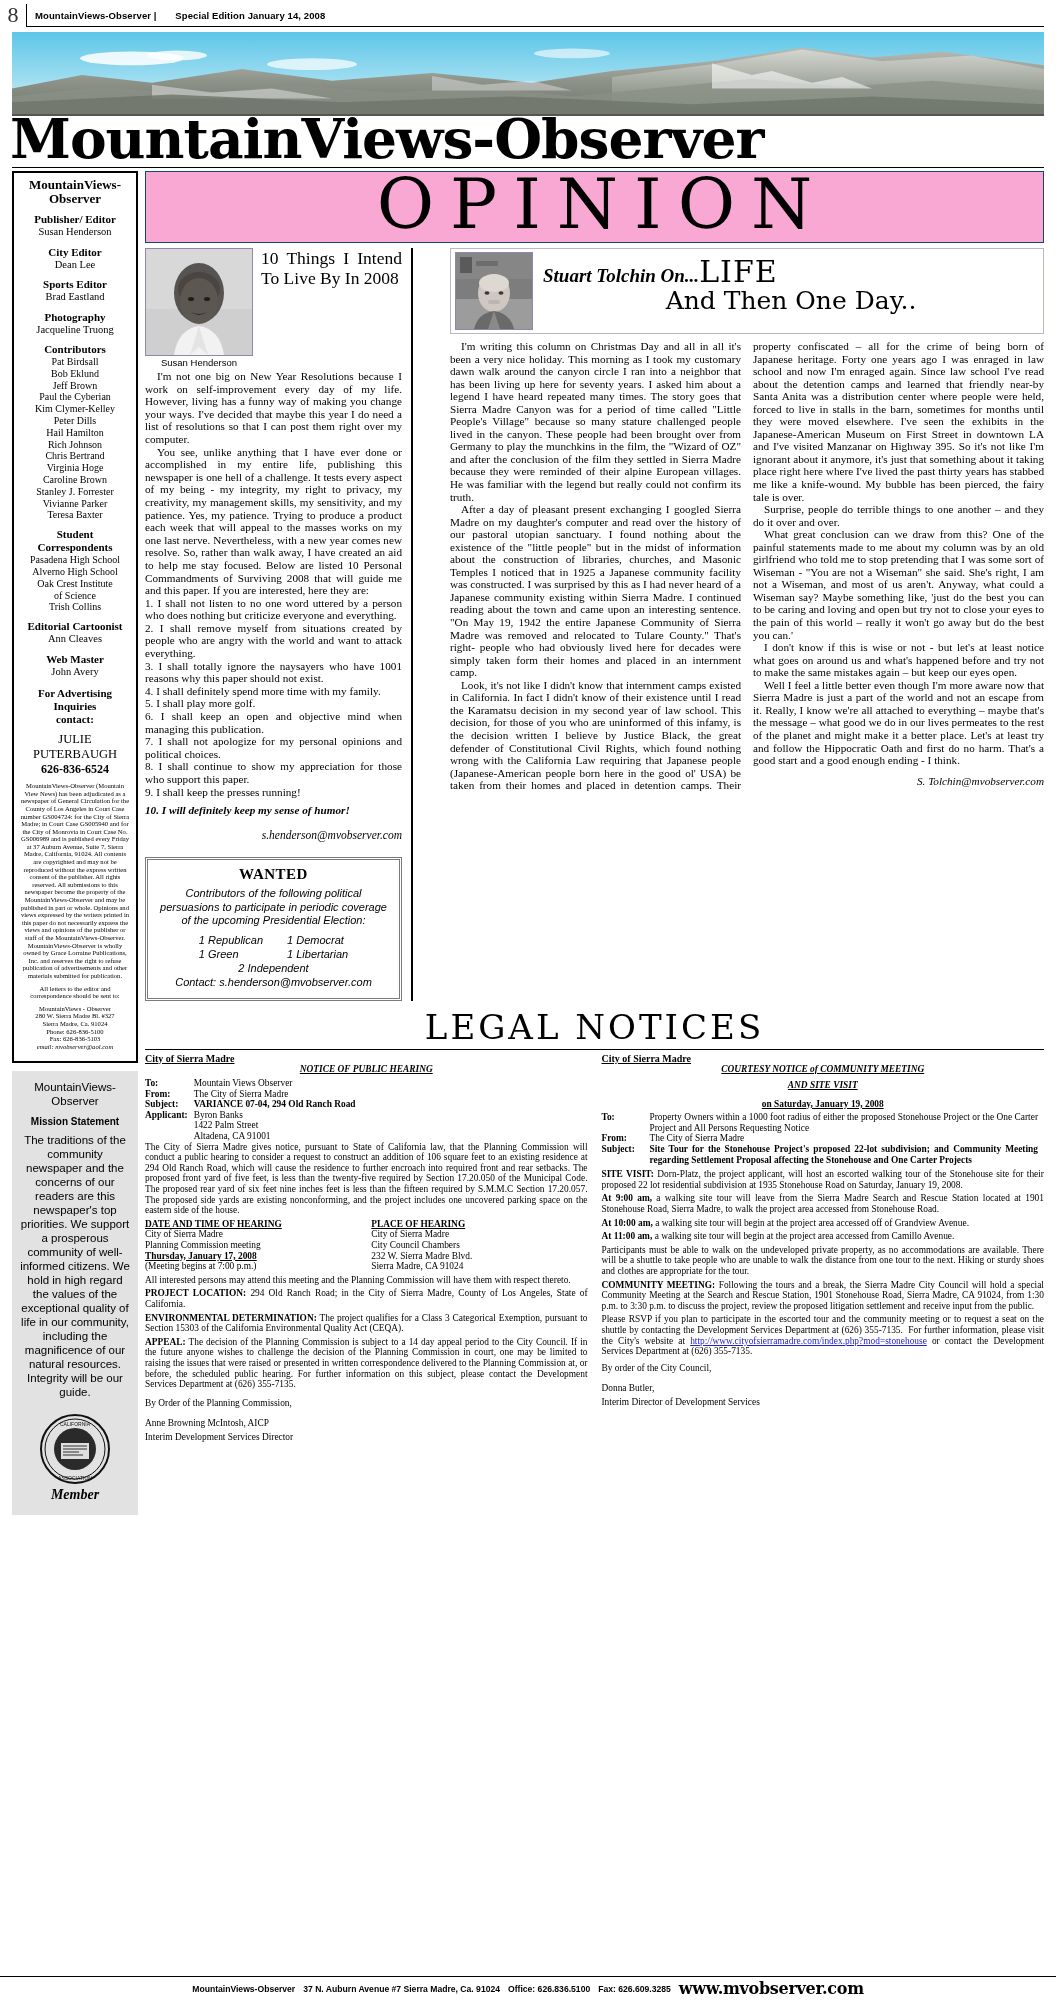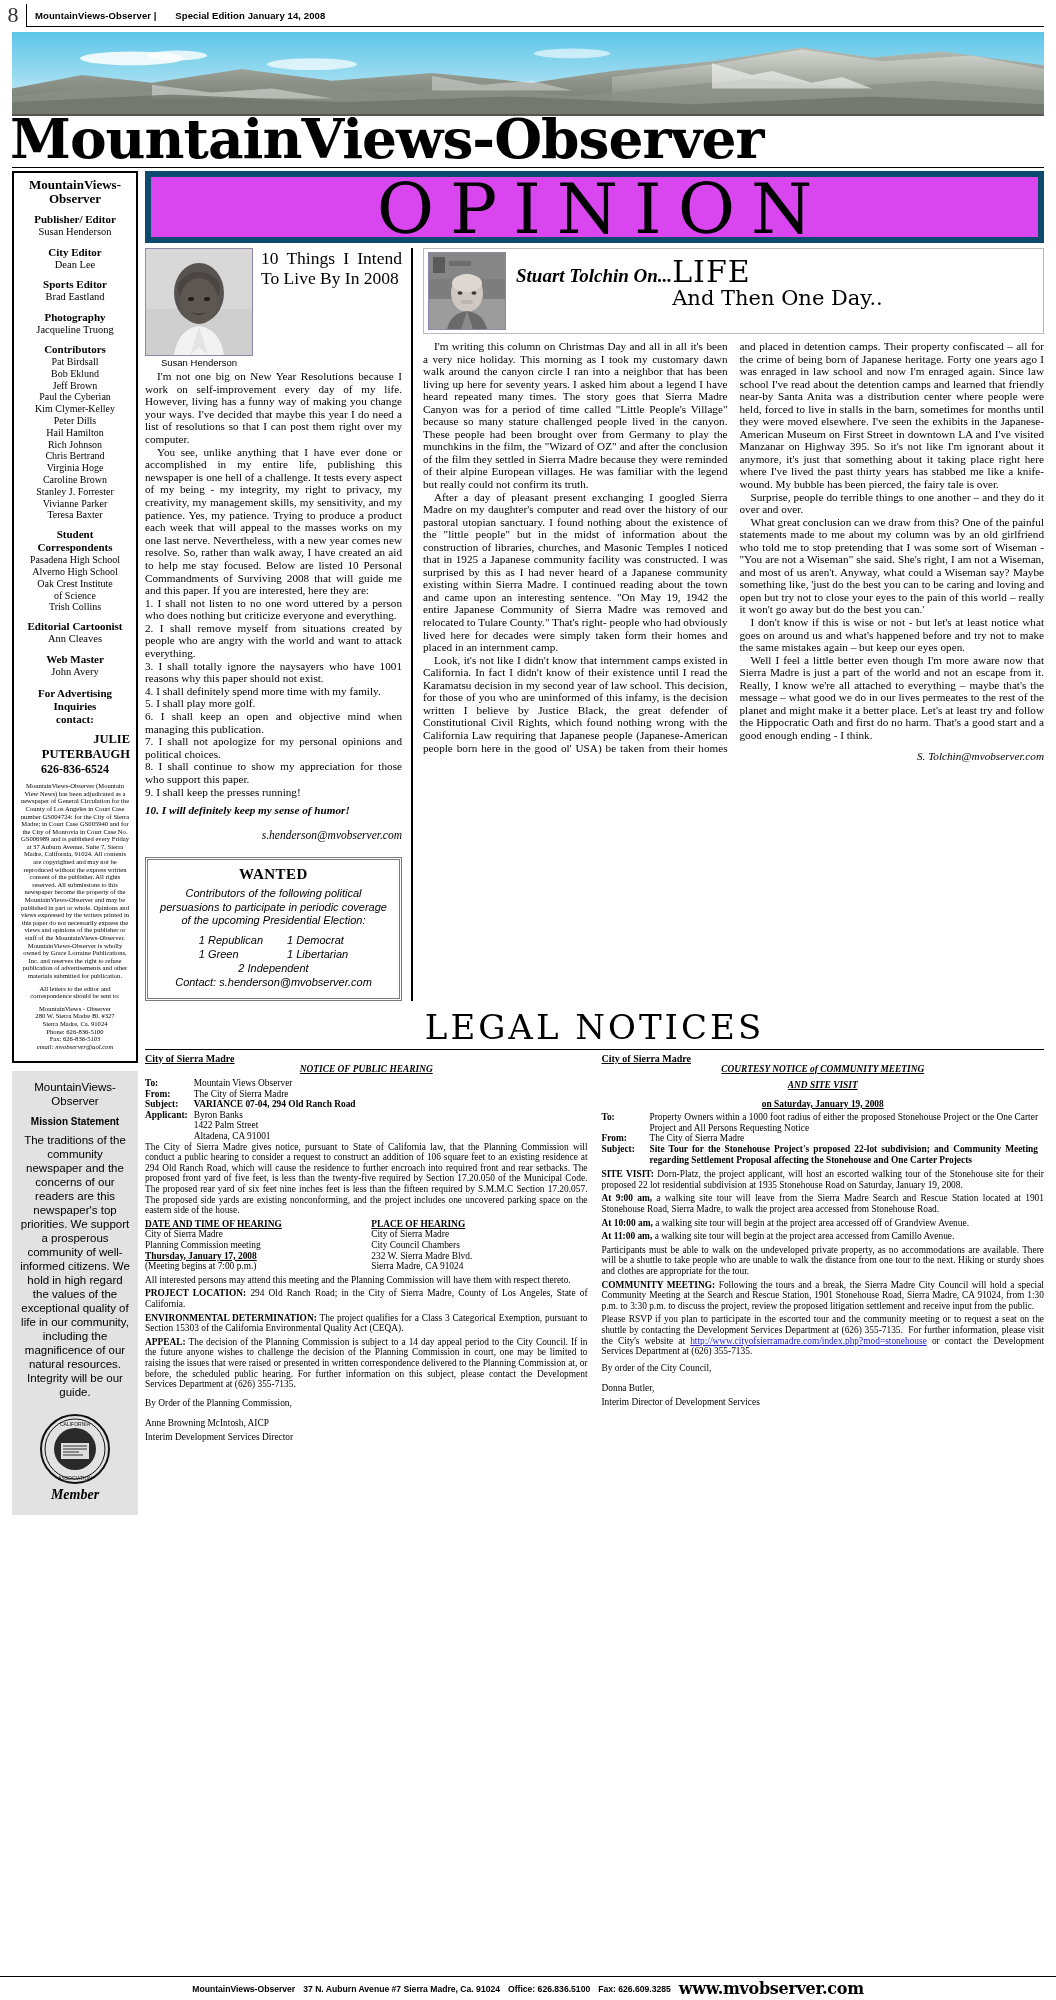--- a/index.html
+++ b/index.html
@@ -60,21 +60,21 @@
   .staffbox {
     border:2.5px solid #000; padding:5px 6px 6px 6px; text-align:center;
   }
   .staff-title { font-weight:bold; font-size:13px; line-height:14px; margin-bottom:6px;
                  font-family:"Liberation Serif", serif; }
   .staff-role { font-weight:bold; font-size:11px; line-height:13px; margin-top:7px;
                 font-family:"Liberation Serif", serif;}
   .staff-name { font-size:10.5px; line-height:12.5px; font-family:"Liberation Serif", serif;}
   .staff-contrib { font-size:10px; line-height:11.8px; }
   .staff-phone { font-weight:bold; font-size:12px; line-height:14px; }
-  .staff-julie { font-weight:bold; font-size:12.5px; line-height:15px; margin-top:6px;text-align:right; }
+  .staff-julie { font-weight:normal; font-size:12.5px; line-height:15px; margin-top:6px; }
   .fineprint {
     font-size:6.6px; line-height:7.6px; text-align:center; margin-top:6px;
   }
   .fineprint p { margin:0 0 5px 0; }
   .fineprint .em { font-style:italic; }
 
   
   .missionbox {
     margin-top:8px; background:#e2e2e2; padding:10px 6px 12px 6px; text-align:center;
     font-family:"Liberation Sans", sans-serif;
@@ -82,32 +82,32 @@
   .mission-head { font-size:11.5px; line-height:13.5px; }
   .mission-sub { font-size:10px; font-weight:bold; margin:8px 0 6px 0; }
   .mission-body { font-size:11.5px; line-height:14px; }
   .seal { margin-top:14px; text-align:center; }
   .seal svg { display:block; margin:0 auto; }
   .member { font-family:"Liberation Serif", serif; font-style:italic; font-weight:bold;
             font-size:14px; margin-top:2px; }
 
   
   .opinionwrap {
-    background:#d946ef; border:6px solid #0c4a6e; height:72px; position:relative; overflow:hidden;
+    background:#f9a8d4; border:1px solid #0c4a6e; height:72px; position:relative; overflow:hidden;
   }
   .opinion {
     font-family:"DejaVu Serif", serif;
     font-size:70px; line-height:72px; text-align:center; letter-spacing:16px;
     white-space:nowrap; position:relative; top:-4px; left:8px;
   }
 
   
   .articles { display:flex; margin-top:5px; }
   .art-left { width:268px; flex:0 0 268px; border-right:2.5px solid #000; padding-right:9px; }
-  .art-right { flex:1; padding-left:10px; }
+  .art-right { flex:1; padding-left:10px;margin-left:27px; }
   .photo {
     width:108px; flex:0 0 108px; border:1px solid #8f86a8; background:#cfcfcf;
     height:108px; position:relative; overflow:hidden;
   }
   .photo svg { display:block; }
   .photocap {
     font-family:"Liberation Sans", sans-serif; font-size:9.5px; text-align:center;
     margin-top:1px; width:108px;
   }
   .headline {
@@ -130,21 +130,21 @@
   
   .tolchin-box { border:1px solid #b9b9c4; padding:3px 4px; }
   .tolchin-row { display:flex; align-items:flex-start; gap:10px; }
   .tolchin-photo { width:78px; flex:0 0 78px; height:78px; border:1px solid #8f86a8;
                    background:#a8a8a8; overflow:hidden; }
   .tolchin-titles { flex:1; padding-top:2px; }
   .t-line1 { font-size:19px; font-weight:bold; font-style:italic; white-space:nowrap;
              font-family:"Liberation Serif", serif; }
   .t-line1 .life { font-style:normal; font-weight:normal; font-size:30px;
                    font-family:"DejaVu Serif", serif; letter-spacing:1px; }
-  .t-line2 { font-size:21px; text-align:center; font-family:"DejaVu Serif", serif;
+  .t-line2 { font-size:25px; text-align:center; font-family:"DejaVu Serif", serif;
              margin-top:-3px; }
 
   .twocol { column-count:2; column-gap:12px; margin-top:6px; }
   .twocol p { margin:0; text-indent:11px; font-size:11.2px; line-height:12.55px;
               text-align:justify; }
   .twocol p.noind { text-indent:0; }
 
   
   .wanted {
     border:3px double #7a7a7a; margin-top:16px; padding:6px 10px 9px 10px;

